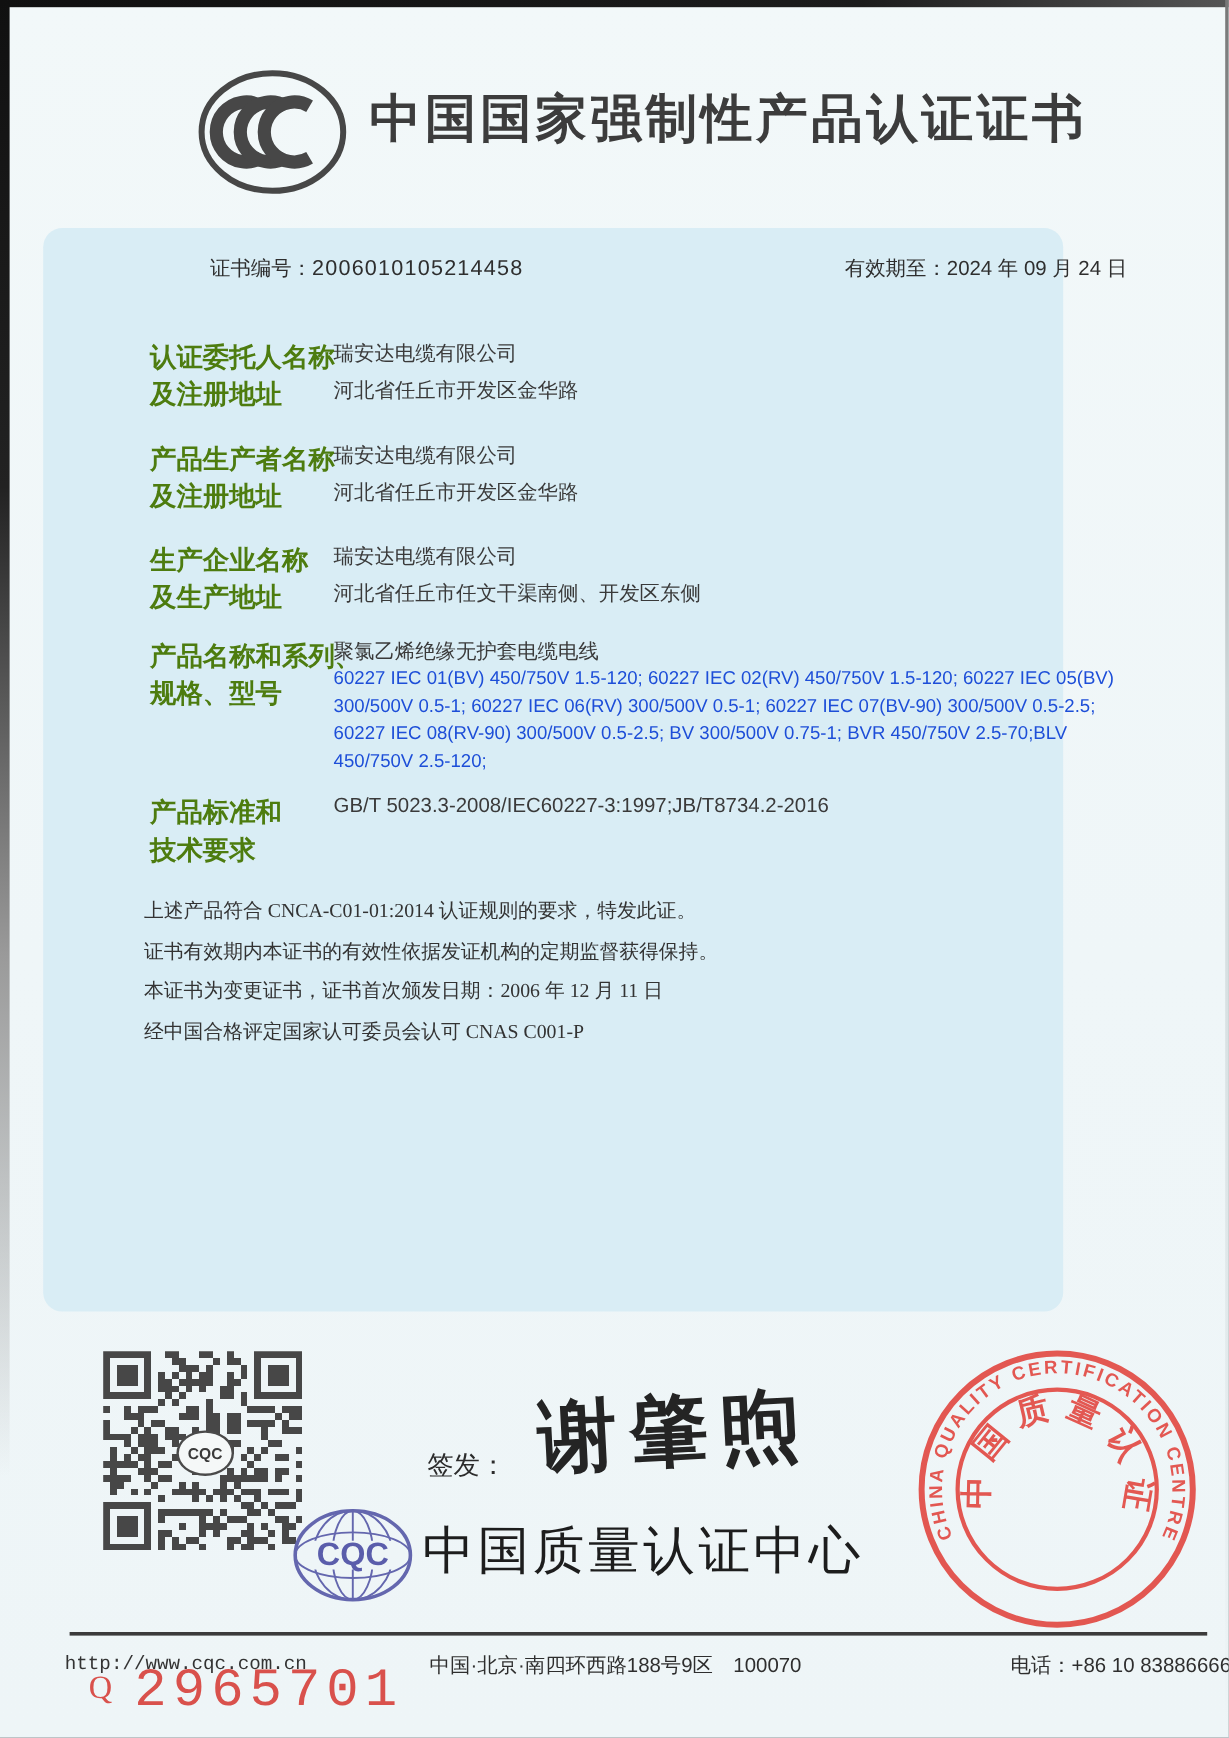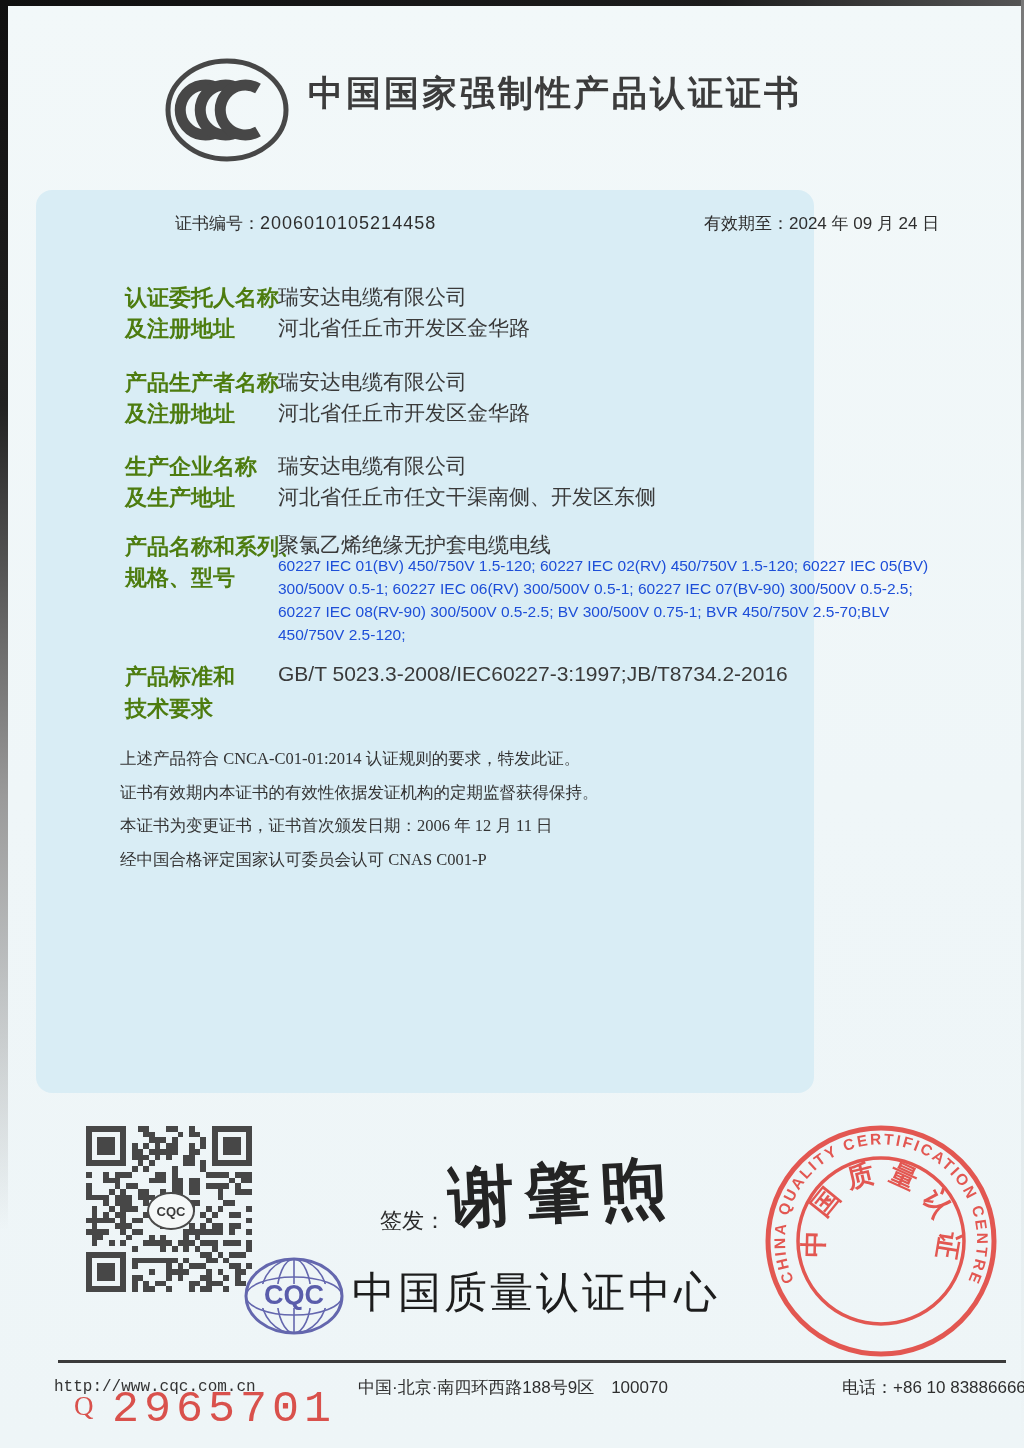--- a/index.html
+++ b/index.html
@@ -5,46 +5,46 @@
   html,body{margin:0;padding:0;}
   body{width:1024px;height:1448px;font-family:"Liberation Sans",sans-serif;background:#888;}
   .sheet{position:relative;width:1024px;height:1448px;background:linear-gradient(180deg,#f2f8f9 0%,#eff6f8 55%,#eef5f7 100%);overflow:hidden;}
   
   .edge-top{position:absolute;left:0;top:0;width:100%;height:6px;background:linear-gradient(90deg,#101010 0%,#1c1c1c 70%,#555 100%);}
   .edge-left{position:absolute;left:0;top:0;width:8px;height:100%;background:linear-gradient(180deg,#101010 0%,#222 28%,#9a9a9a 55%,rgba(200,200,200,0) 85%);}
   .edge-right{position:absolute;right:0;top:0;width:3px;height:100%;background:linear-gradient(180deg,#777,#cfd8da 40%,rgba(220,220,220,0));}
 
   
   .ccc-logo{position:absolute;left:163px;top:56px;width:128px;height:108px;}
-  .page-title{position:absolute;left:308px;top:70px;font-size:35px;font-weight:bold;color:#3c3c3c;letter-spacing:3px;white-space:nowrap;}
-
-  
-  .panel{position:absolute;left:36px;top:190px;width:778px;height:903px;background:#d9edf5;border-radius:16px;}
+  .page-title{position:absolute;left:308px;top:70px;font-size:43px;font-weight:bold;color:#3c3c3c;letter-spacing:3px;white-space:nowrap;}
+
+  
+  .panel{position:absolute;left:36px;top:190px;width:850px;height:903px;background:#d9edf5;border-radius:16px;}
   .panel *{white-space:nowrap;}
   .cert-no{position:absolute;left:139px;top:22px;font-size:17px;color:#2e2e2e;}
   .cert-no .lbl{font-family:"Liberation Serif",serif;}
   .cert-no .val{font-size:18px;letter-spacing:1px;}
   .dates{position:absolute;left:668px;top:16px;font-size:17px;color:#2e2e2e;line-height:36px;}
   .dates .lbl{font-family:"Liberation Serif",serif;}
 
   .f-label{position:absolute;left:89px;font-size:22px;font-weight:bold;color:#4d7c0f;}
-  .f-value{position:absolute;left:242px;font-size:21px;color:#3a3a3a;}
+  .f-value{position:absolute;left:242px;font-size:17px;color:#3a3a3a;}
   .models{position:absolute;left:242px;top:364px;width:672px;font-size:15.5px;line-height:23px;color:#1d4ed8;white-space:normal;}
   .statements{position:absolute;left:84px;top:552px;font-size:16.5px;line-height:33.5px;color:#333;font-family:"Liberation Serif",serif;}
 
   
   .note{position:absolute;left:284px;top:1096px;font-size:15px;color:#4a4a4a;white-space:nowrap;}
 
   
   .qr{position:absolute;left:86px;top:1126px;width:166px;height:166px;}
   .qr svg{width:100%;height:100%;}
   .qr .qr-logo{position:absolute;left:61px;top:66px;width:44px;height:34px;background:#f5f8f8;border:2px solid #4a4a4a;border-radius:50%;display:flex;align-items:center;justify-content:center;font-size:13px;font-weight:bold;color:#3a3a3a;letter-spacing:0;}
 
   
-  .sign-label{position:absolute;left:356px;top:1206px;font-size:22px;color:#2c2c2c;font-family:"Liberation Serif",serif;margin-left:24px;}
+  .sign-label{position:absolute;left:356px;top:1206px;font-size:22px;color:#2c2c2c;font-family:"Liberation Serif",serif;}
   .signature{position:absolute;left:448px;top:1148px;font-size:66px;font-weight:600;color:#242424;letter-spacing:10px;transform:rotate(-3deg);font-family:cursive;}
 
   
   .cqc-logo{position:absolute;left:243px;top:1256px;width:102px;height:80px;}
   .issuer-name{position:absolute;left:352px;top:1264px;font-size:43px;color:#1d1d1d;letter-spacing:3px;white-space:nowrap;}
 
   
   .stamp{position:absolute;left:760px;top:1120px;width:242px;height:242px;opacity:.92;}
 
   

